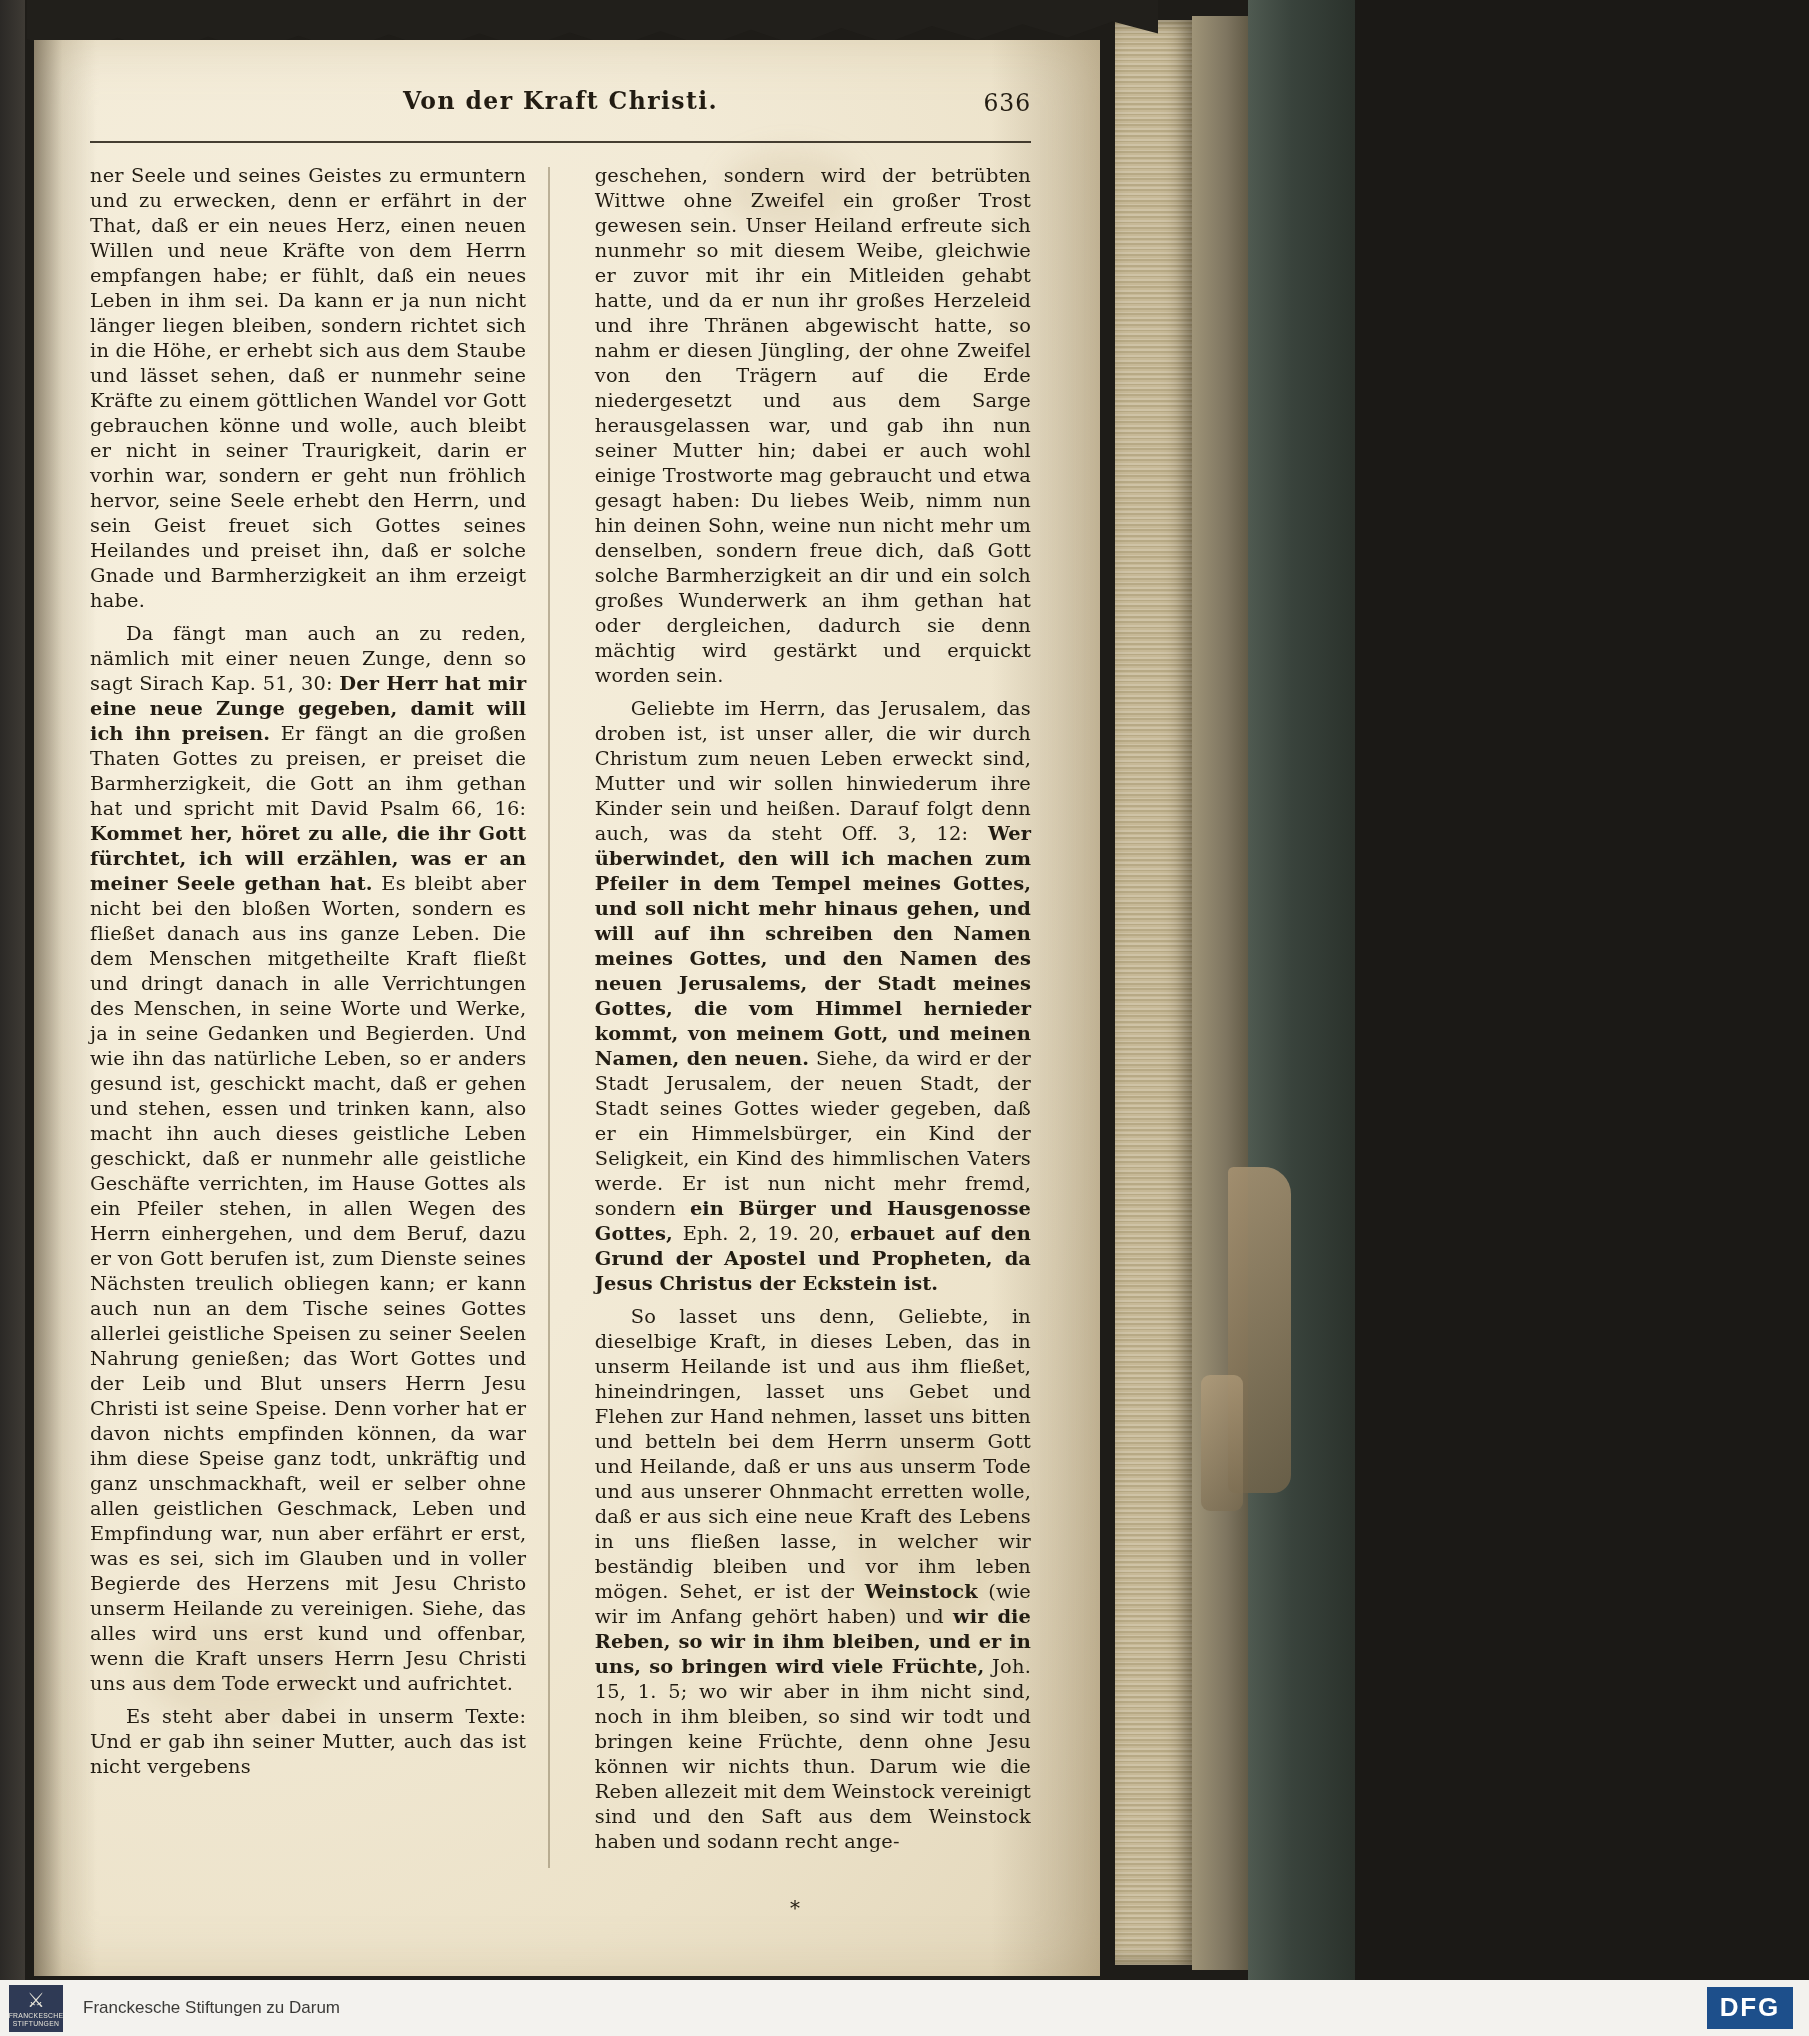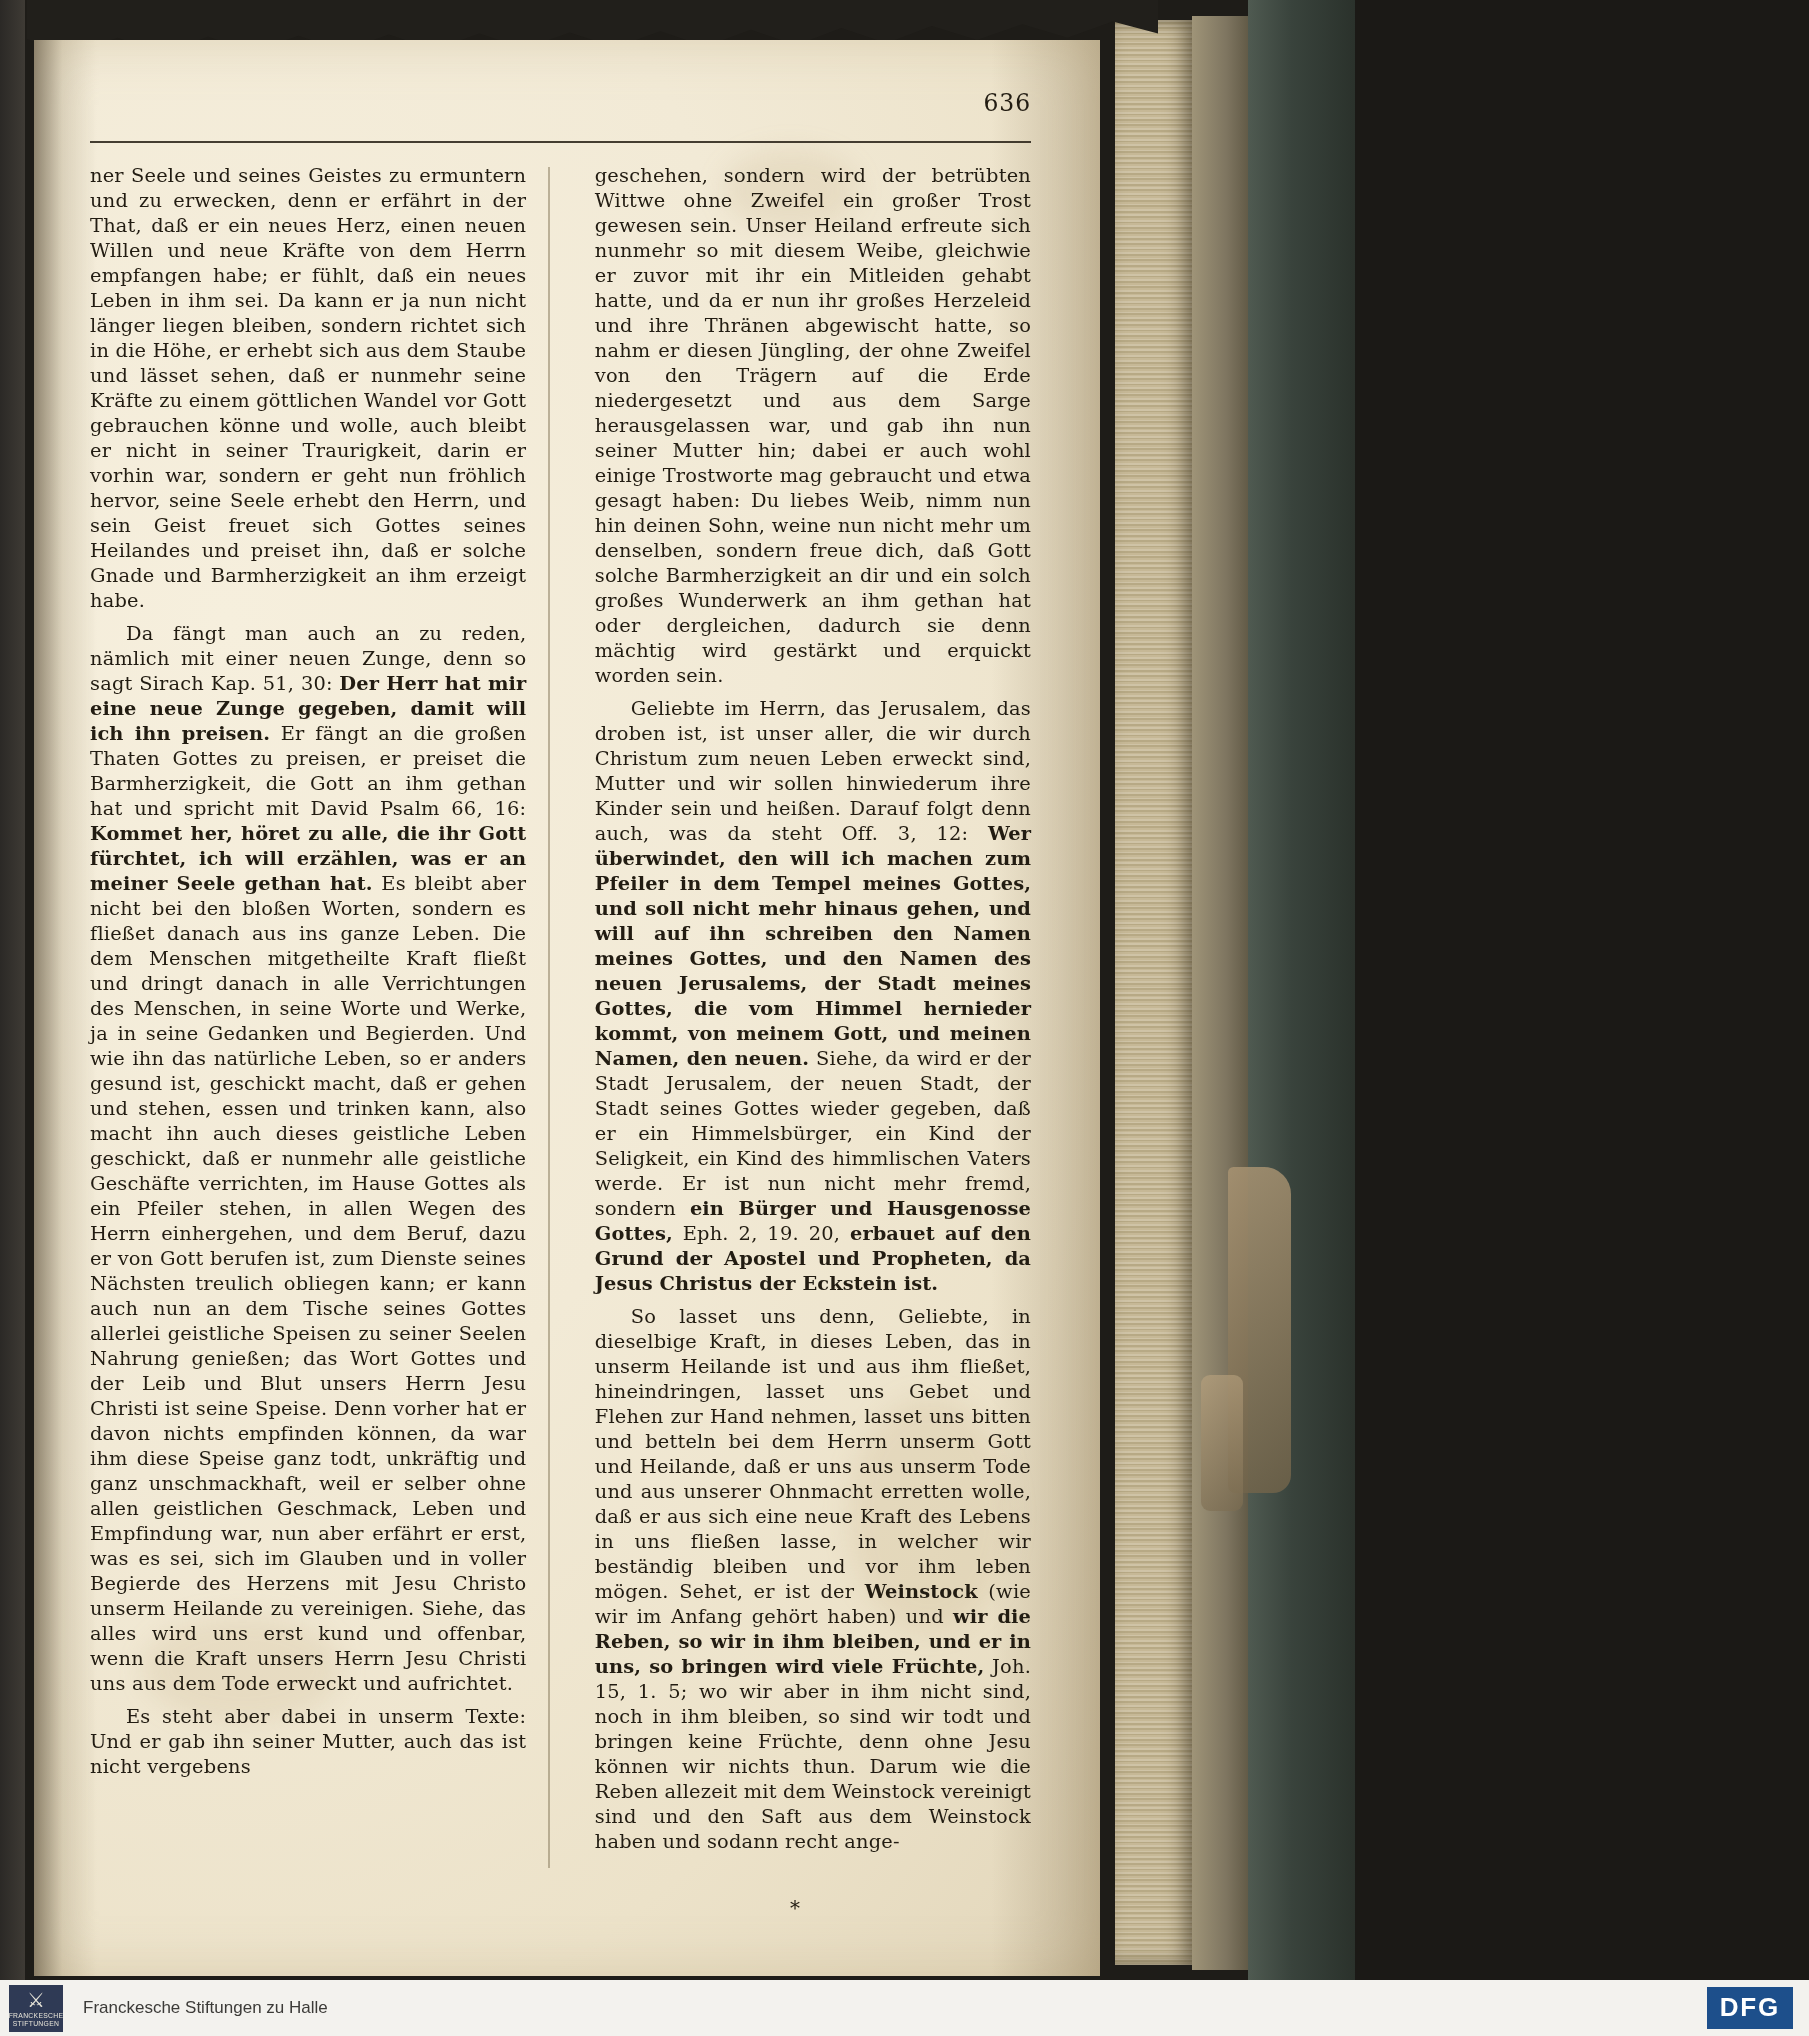--- a/index.html
+++ b/index.html
@@ -304,20 +304,21 @@
   <div class="page">
     <div class="gutter"></div>
     <div class="edge-shade"></div>
     <div class="stain" style="left:688px; top:109px; width:136px; height:81px;"></div>
     <div class="stain" style="left:109px; top:1574px; width:199px; height:109px;"></div>
     <div class="stain" style="left:814px; top:1357px; width:163px; height:235px;"></div>
 
     <div class="content">
 
       <div class="runhead">
+        <div class="title">Von der Kraft Christi.</div>
         <div class="folio">636</div>
       </div>
       <div class="rule"></div>
 
       <div class="columns">
 
         <div class="col left">
           <p>ner Seele und seines Geistes zu ermuntern und zu erwecken, denn er erfährt in der That, daß er ein neues Herz, einen neuen Willen und neue Kräfte von dem Herrn empfangen habe; er fühlt, daß ein neues Leben in ihm sei. Da kann er ja nun nicht länger liegen bleiben, sondern richtet sich in die Höhe, er erhebt sich aus dem Staube und lässet sehen, daß er nunmehr seine Kräfte zu einem göttlichen Wandel vor Gott gebrauchen könne und wolle, auch bleibt er nicht in seiner Traurigkeit, darin er vorhin war, sondern er geht nun fröhlich hervor, seine Seele erhebt den Herrn, und sein Geist freuet sich Gottes seines Heilandes und preiset ihn, daß er solche Gnade und Barmherzigkeit an ihm erzeigt habe.</p>
           <p class="ind">Da fängt man auch an zu reden, nämlich mit einer neuen Zunge, denn so sagt Sirach Kap. 51, 30: <b>Der Herr hat mir eine neue Zunge gegeben, damit will ich ihn preisen.</b> Er fängt an die großen Thaten Gottes zu preisen, er preiset die Barmherzigkeit, die Gott an ihm gethan hat und spricht mit David Psalm 66, 16: <b>Kommet her, höret zu alle, die ihr Gott fürchtet, ich will erzählen, was er an meiner Seele gethan hat.</b> Es bleibt aber nicht bei den bloßen Worten, sondern es fließet danach aus ins ganze Leben. Die dem Menschen mitgetheilte Kraft fließt und dringt danach in alle Verrichtungen des Menschen, in seine Worte und Werke, ja in seine Gedanken und Begierden. Und wie ihn das natürliche Leben, so er anders gesund ist, geschickt macht, daß er gehen und stehen, essen und trinken kann, also macht ihn auch dieses geistliche Leben geschickt, daß er nunmehr alle geistliche Geschäfte verrichten, im Hause Gottes als ein Pfeiler stehen, in allen Wegen des Herrn einhergehen, und dem Beruf, dazu er von Gott berufen ist, zum Dienste seines Nächsten treulich obliegen kann; er kann auch nun an dem Tische seines Gottes allerlei geistliche Speisen zu seiner Seelen Nahrung genießen; das Wort Gottes und der Leib und Blut unsers Herrn Jesu Christi ist seine Speise. Denn vorher hat er davon nichts empfinden können, da war ihm diese Speise ganz todt, unkräftig und ganz unschmackhaft, weil er selber ohne allen geistlichen Geschmack, Leben und Empfindung war, nun aber erfährt er erst, was es sei, sich im Glauben und in voller Begierde des Herzens mit Jesu Christo unserm Heilande zu vereinigen. Siehe, das alles wird uns erst kund und offenbar, wenn die Kraft unsers Herrn Jesu Christi uns aus dem Tode erweckt und aufrichtet.</p>
           <p class="ind">Es steht aber dabei in unserm Texte: Und er gab ihn seiner Mutter, auch das ist nicht vergebens</p>
@@ -334,17 +335,17 @@
 
       </div>
     </div>
   </div>
 
   <div class="footer">
     <div class="logo">
       <div class="mark">⚔</div>
       <div>FRANCKESCHE STIFTUNGEN</div>
     </div>
-    <div class="credit">Franckesche Stiftungen zu Halle</div>
+    <div class="credit">Franckesche Stiftungen zu Darum</div>
     <div class="dfg">DFG</div>
   </div>
 </div>
 
 
 </body></html>

